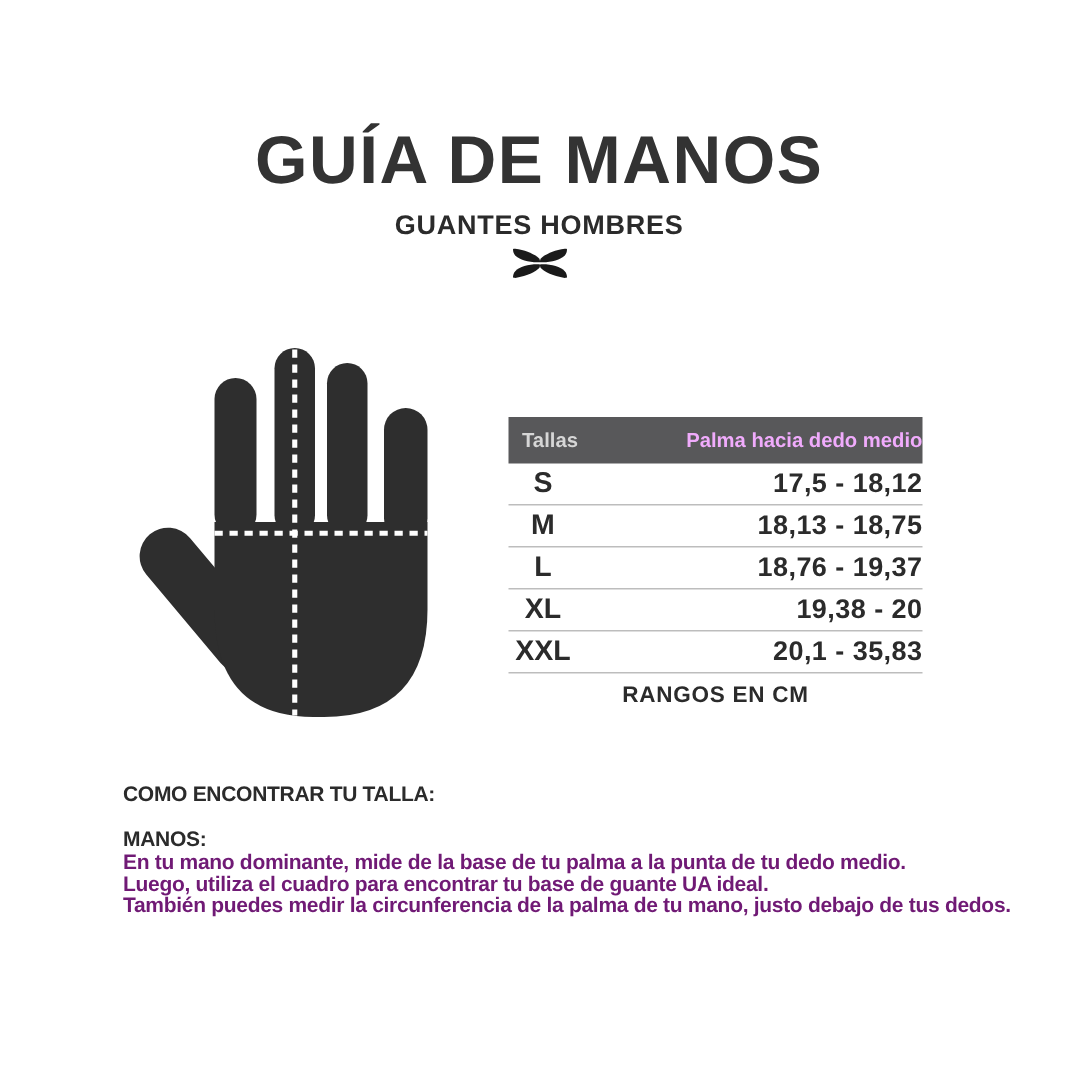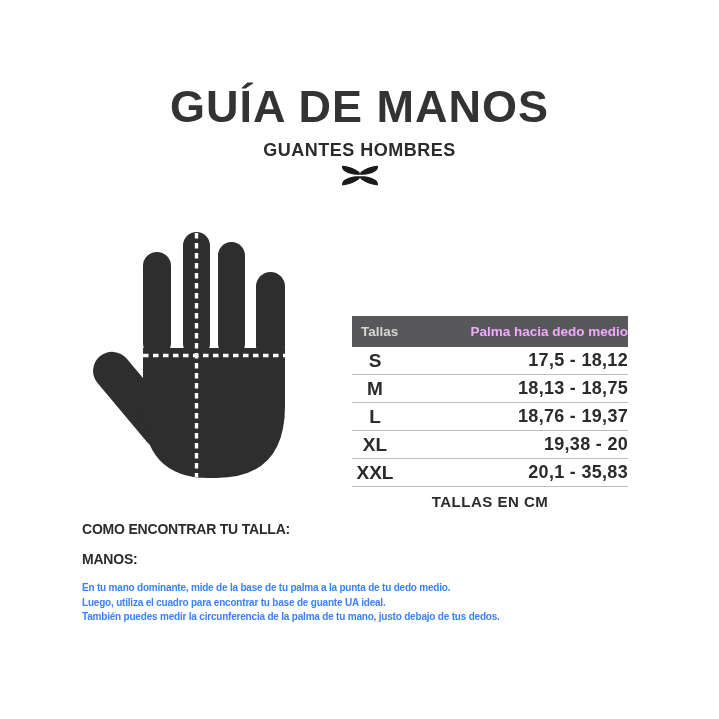--- a/index.html
+++ b/index.html
@@ -42,23 +42,22 @@
   .hand {
     position: absolute;
     left: 88px; top: 230px;
     width: 200px; height: 250px;
   }
   .hand svg { width: 100%; height: 100%; }
 
   
   .size-table {
     position: absolute;
-    left: 352px; top: 278px;
+    left: 339px; top: 278px;
     width: 276px;
-    margin-top: 38px;
   }
   .thead {
     display: flex;
     align-items: center;
     height: 31px;
     background: #58585a;
     font-size: 13.5px;
     font-weight: bold;
   }
   .th-size { padding-left: 9px; color: #d6d6d6; }
@@ -90,26 +89,25 @@
     width: 610px;
   }
   .inst-title {
     font-size: 14px;
     font-weight: bold;
     letter-spacing: -0.2px;
     color: #2b2b2b;
   }
   .inst-title.manos { margin-top: 14px; }
   .inst-lines {
-    margin-top: 14px;
-    font-size: 10px;
+    font-size: 14px;
     font-weight: bold;
     letter-spacing: -0.2px;
     line-height: 14.5px;
-    color: #3b82f6;
+    color: #701a75;
   }
 </style>
 </head>
 <body>
 
 <div class="page">
 
   <header class="masthead">
     <h1 class="title">GUÍA DE MANOS</h1>
     <div class="subtitle">GUANTES HOMBRES</div>
@@ -166,21 +164,21 @@
     </div>
     <div class="trow">
       <div class="td-size">XL</div>
       <div class="td-range">19,38 - 20</div>
     </div>
     <div class="trow">
       <div class="td-size">XXL</div>
       <div class="td-range">20,1 - 35,83</div>
     </div>
 
-    <div class="caption">TALLAS EN CM</div>
+    <div class="caption">RANGOS EN CM</div>
   </div>
 
   <section class="instructions">
     <div class="inst-title">COMO ENCONTRAR TU TALLA:</div>
     <div class="inst-title manos">MANOS:</div>
     <div class="inst-lines">
       <div>En tu mano dominante, mide de la base de tu palma a la punta de tu dedo medio.</div>
       <div>Luego, utiliza el cuadro para encontrar tu base de guante UA ideal.</div>
       <div>También puedes medir la circunferencia de la palma de tu mano, justo debajo de tus dedos.</div>
     </div>

